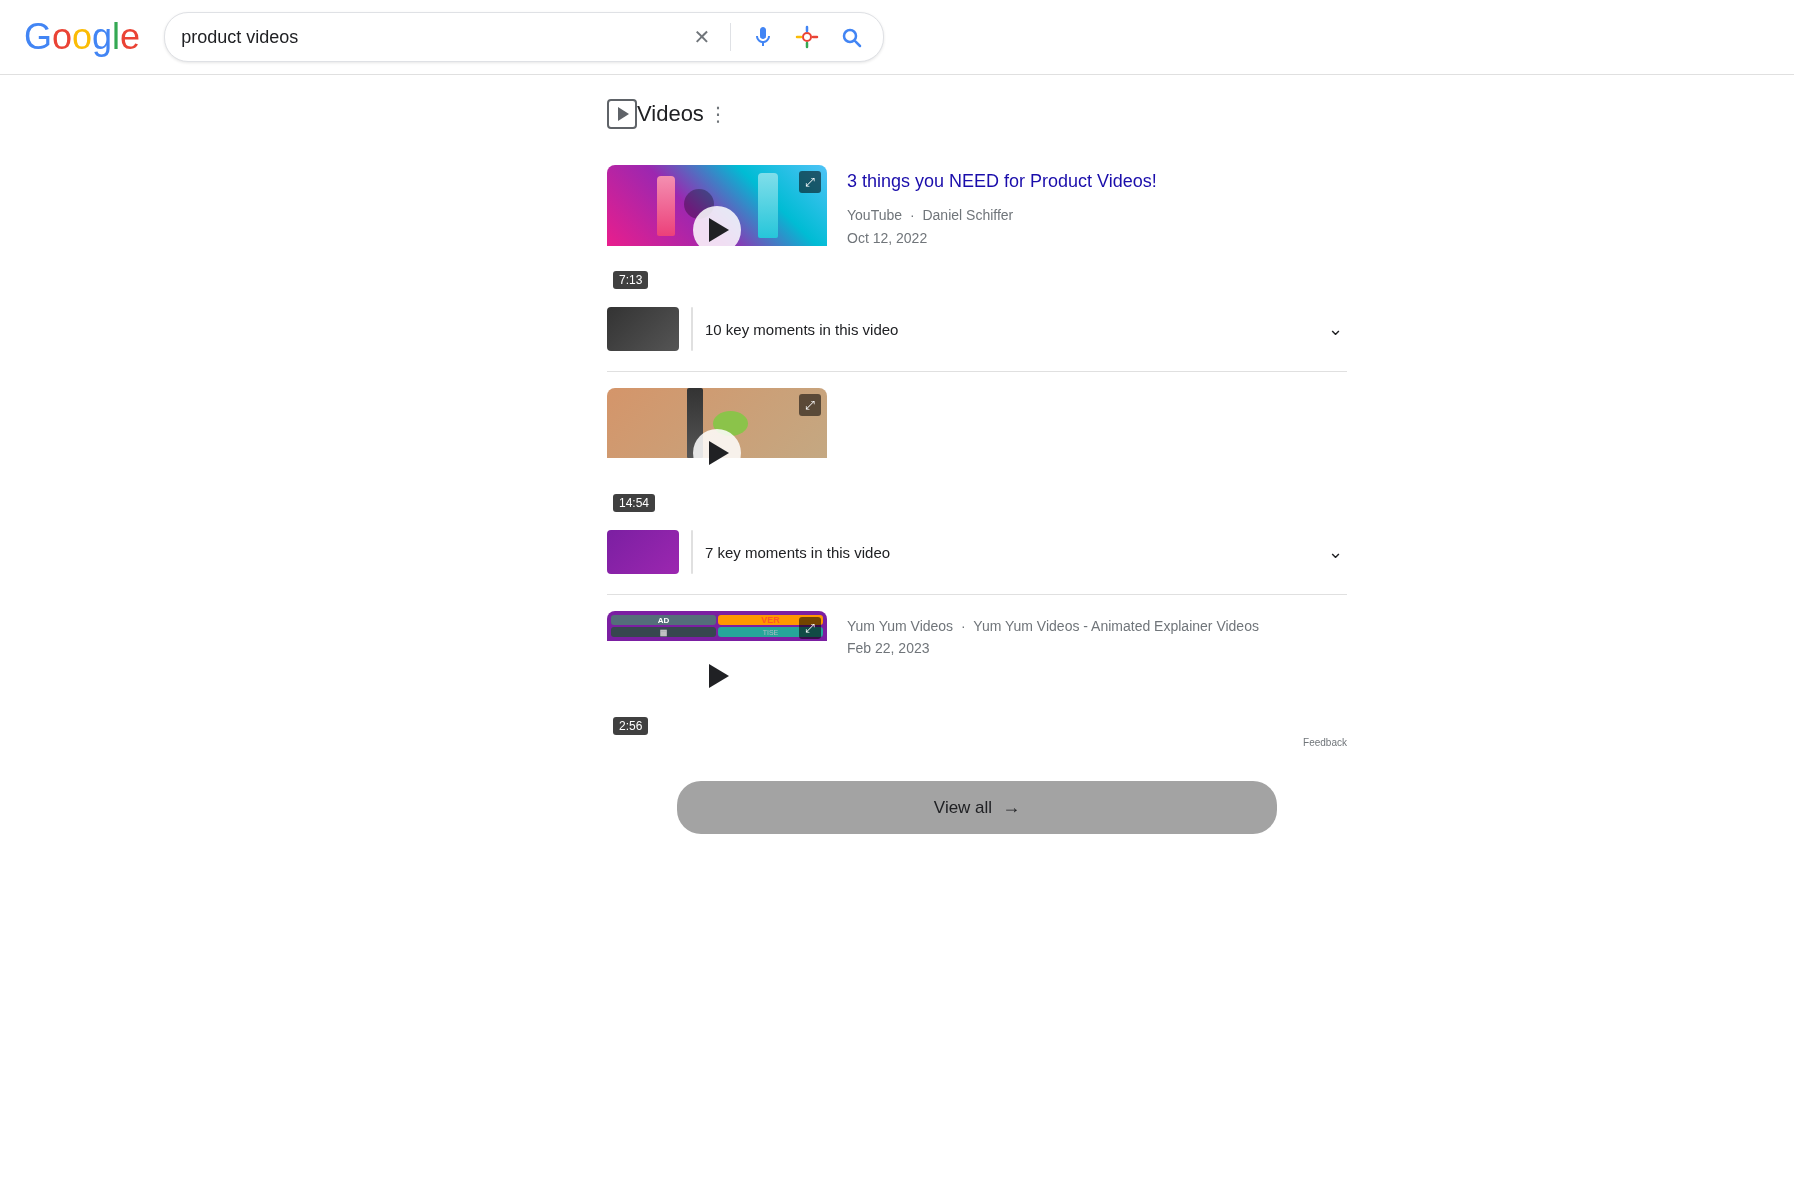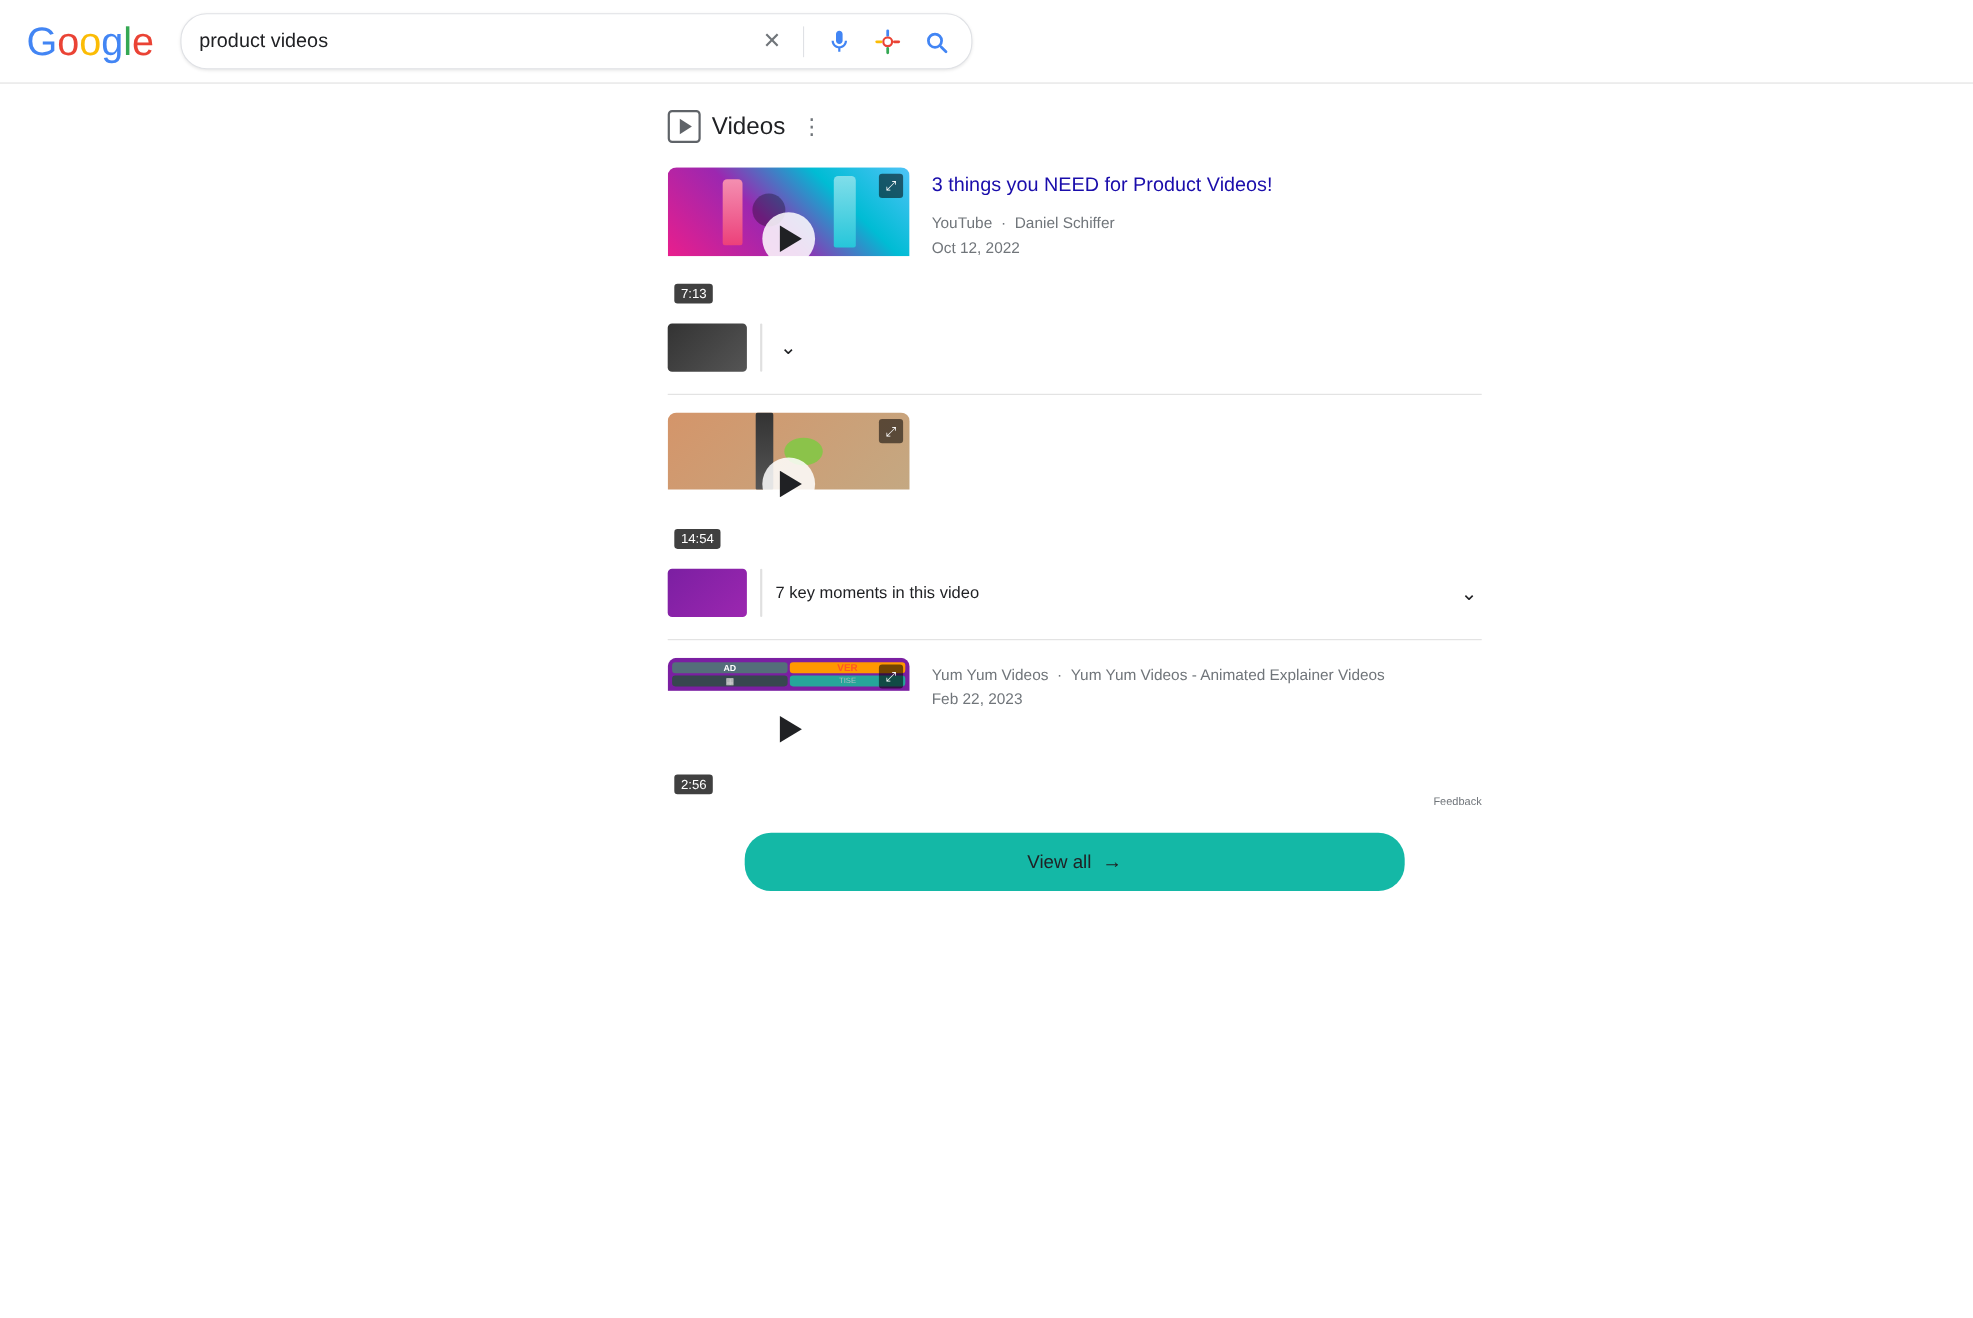--- a/index.html
+++ b/index.html
@@ -85,22 +85,21 @@
       max-width: 900px;
       margin: 0 auto;
       padding: 24px 0;
       padding-left: 160px;
     }
 
     
     .section-header {
       display: flex;
       align-items: center;
-      gap: 10px;
-      margin-bottom: 6px;
+      margin-bottom: 20px;
     }
 
     .video-icon-box {
       width: 30px;
       height: 30px;
       border: 2px solid #5f6368;
       border-radius: 4px;
       display: flex;
       align-items: center;
       justify-content: center;
@@ -382,30 +381,30 @@
       color: #202124;
       font-size: 18px;
       padding: 4px;
     }
 
     .view-all-btn {
       display: flex;
       align-items: center;
       justify-content: center;
       gap: 10px;
-      background: #14b8a6;
+      background: #a3a3a3;
       border: none;
       border-radius: 24px;
       padding: 16px 48px;
       font-size: 17px;
       font-weight: 500;
       color: #202124;
       cursor: pointer;
       width: 600px;
-      margin: 5px auto;
+      margin: 16px auto;
     }
 
     .arrow-right {
       font-size: 18px;
     }
 
     .view-all-container {
       width: 100%;
       display: flex;
       flex-direction: column;
@@ -508,20 +507,21 @@
             <span>Daniel Schiffer</span>
             <br>
             <span>Oct 12, 2022</span>
           </div>
         </div>
       </div>
 
       <div class="key-moments-row">
         <div class="moment-thumb moment-thumb-1"></div>
         <div style="width:2px;height:44px;background:#e0e0e0;border-radius:2px;"></div>
+        <span class="key-moments-text">10 key moments in this video</span>
         <button class="expand-moments-btn">⌄</button>
       </div>
     </div>
 
     <div class="video-item">
       <div class="video-main-row">
         <div class="thumbnail-wrapper">
           <div class="thumb-2">
             <div class="thumb-2-inner">
               <div class="wine-bottle"></div>

